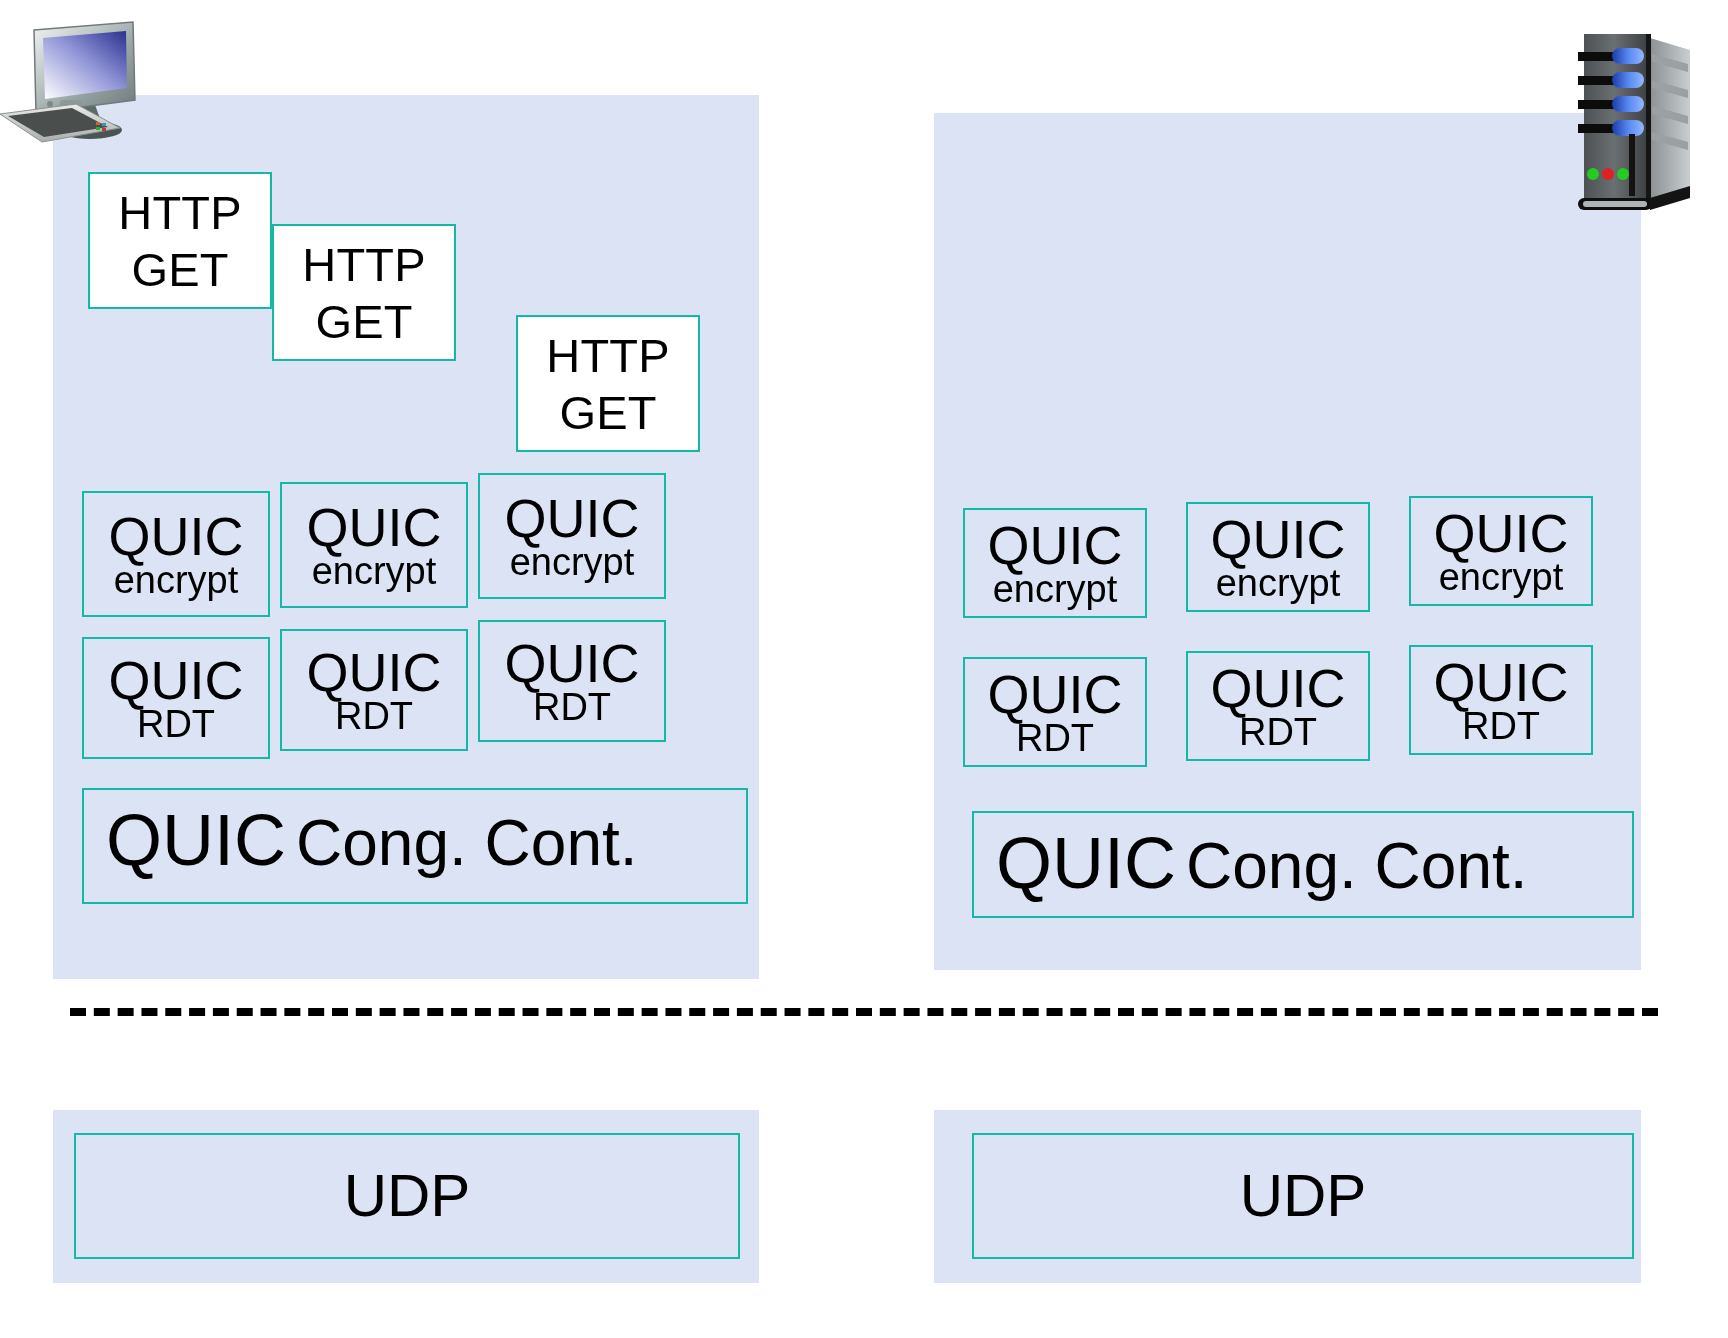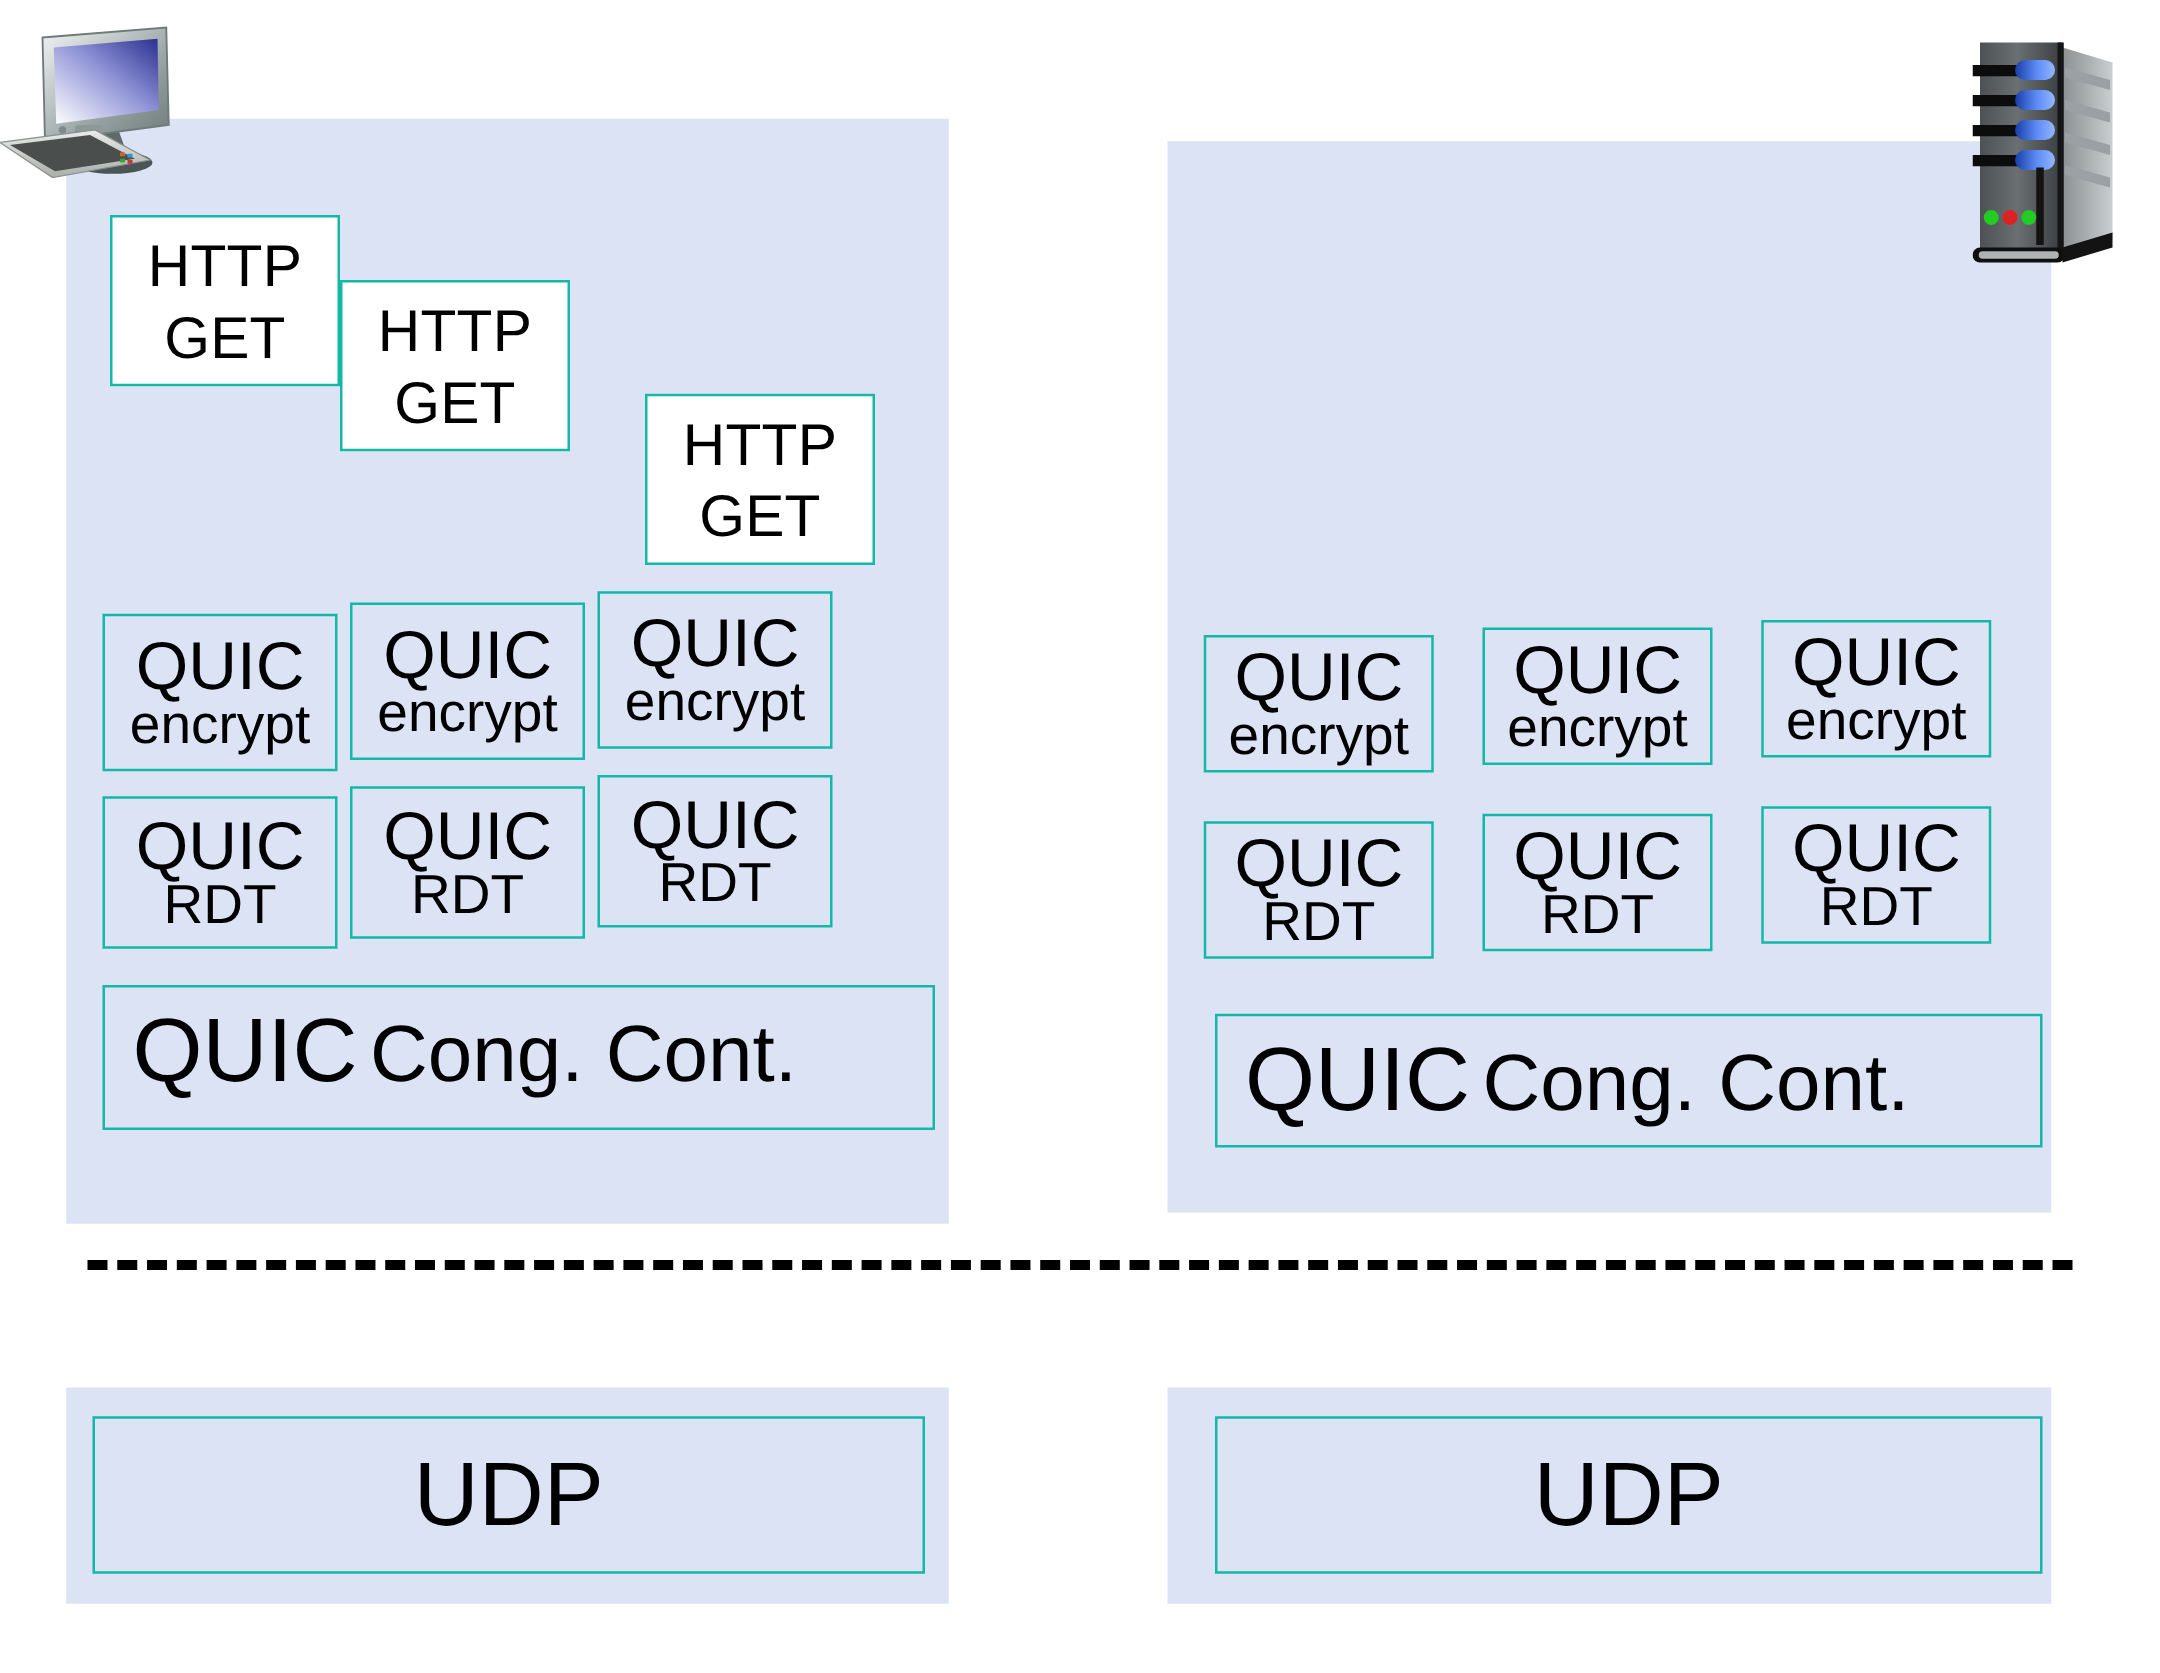--- a/index.html
+++ b/index.html
@@ -44,34 +44,34 @@
     font-size: 47px;
     letter-spacing: 0.2px;
   }
   .http-line.second { margin-top: 10px; }
 
   .quic-big {
     font-size: 54px;
     letter-spacing: 0px;
   }
   .quic-small {
-    font-size: 44px;
+    font-size: 38px;
     margin-top: -2px;
   }
 
   .cong-box {
     flex-direction: row;
     justify-content: flex-start;
     align-items: baseline;
     padding-left: 22px;
   }
   .cong-big { font-size: 72px; }
   .cong-rest { font-size: 64px; margin-left: 10px; margin-top: 21px; }
 
-  .udp-label { font-size: 72px; }
+  .udp-label { font-size: 60px; }
 
   
   .divider {
     position: absolute;
     height: 0;
     border-top: 8px dashed #000000;
   }
 
   
   .client-icon {

